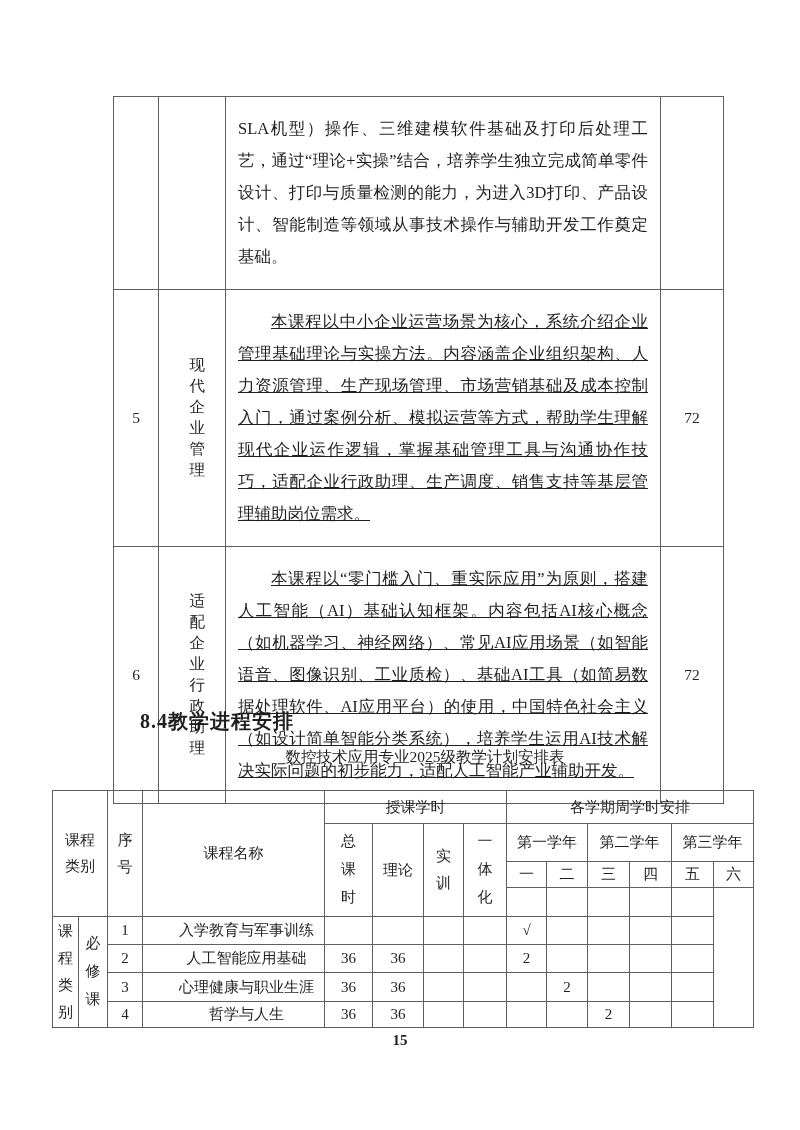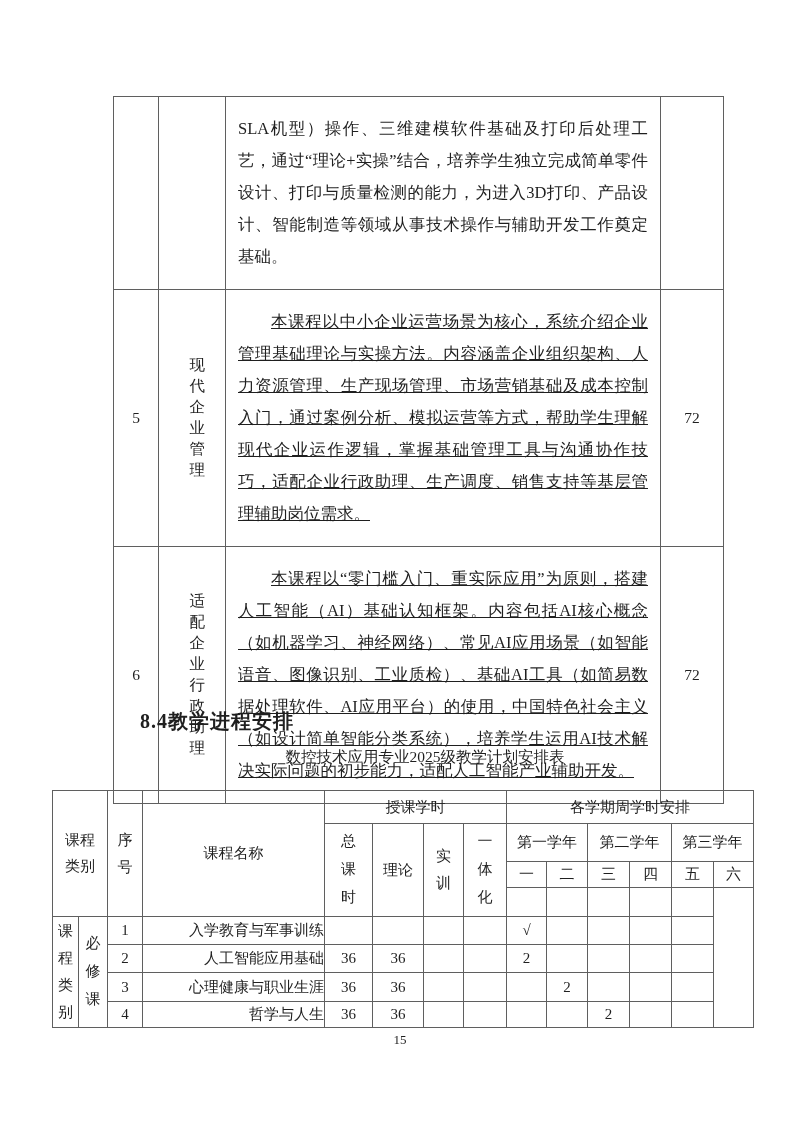--- a/index.html
+++ b/index.html
@@ -28,28 +28,28 @@
     font-size:20px;font-weight:bold;letter-spacing:1px;
   }
   .sec-subtitle{
     position:absolute;left:0;top:747px;width:850px;
     text-align:center;font-size:15.5px;
   }
 
   
   .t2{position:absolute;left:52px;top:790px;width:701px;font-size:15px;}
   .t2 td{text-align:center;vertical-align:middle;padding:0;}
-  .t2 .lname{text-align:right;padding-left:26px;}
+  .t2 .lname{text-align:center;padding-left:26px;}
   .v1{width:1em;margin:0 auto;word-break:break-all;line-height:1.8;}
   .v1.tall{line-height:1.85;}
   .v2{width:2.1em;margin:18px auto;word-break:break-all;line-height:1.7;}
 
   .page-num{
     position:absolute;left:0;top:1032px;width:800px;
-    text-align:center;font-size:13px;
+    text-align:center;font-size:15px;font-weight:bold;
   }
 </style>
 </head>
 <body>
 
 <table class="t1">
   <colgroup>
     <col style="width:45px">
       <col style="width:67px">
       <col style="width:435px">

